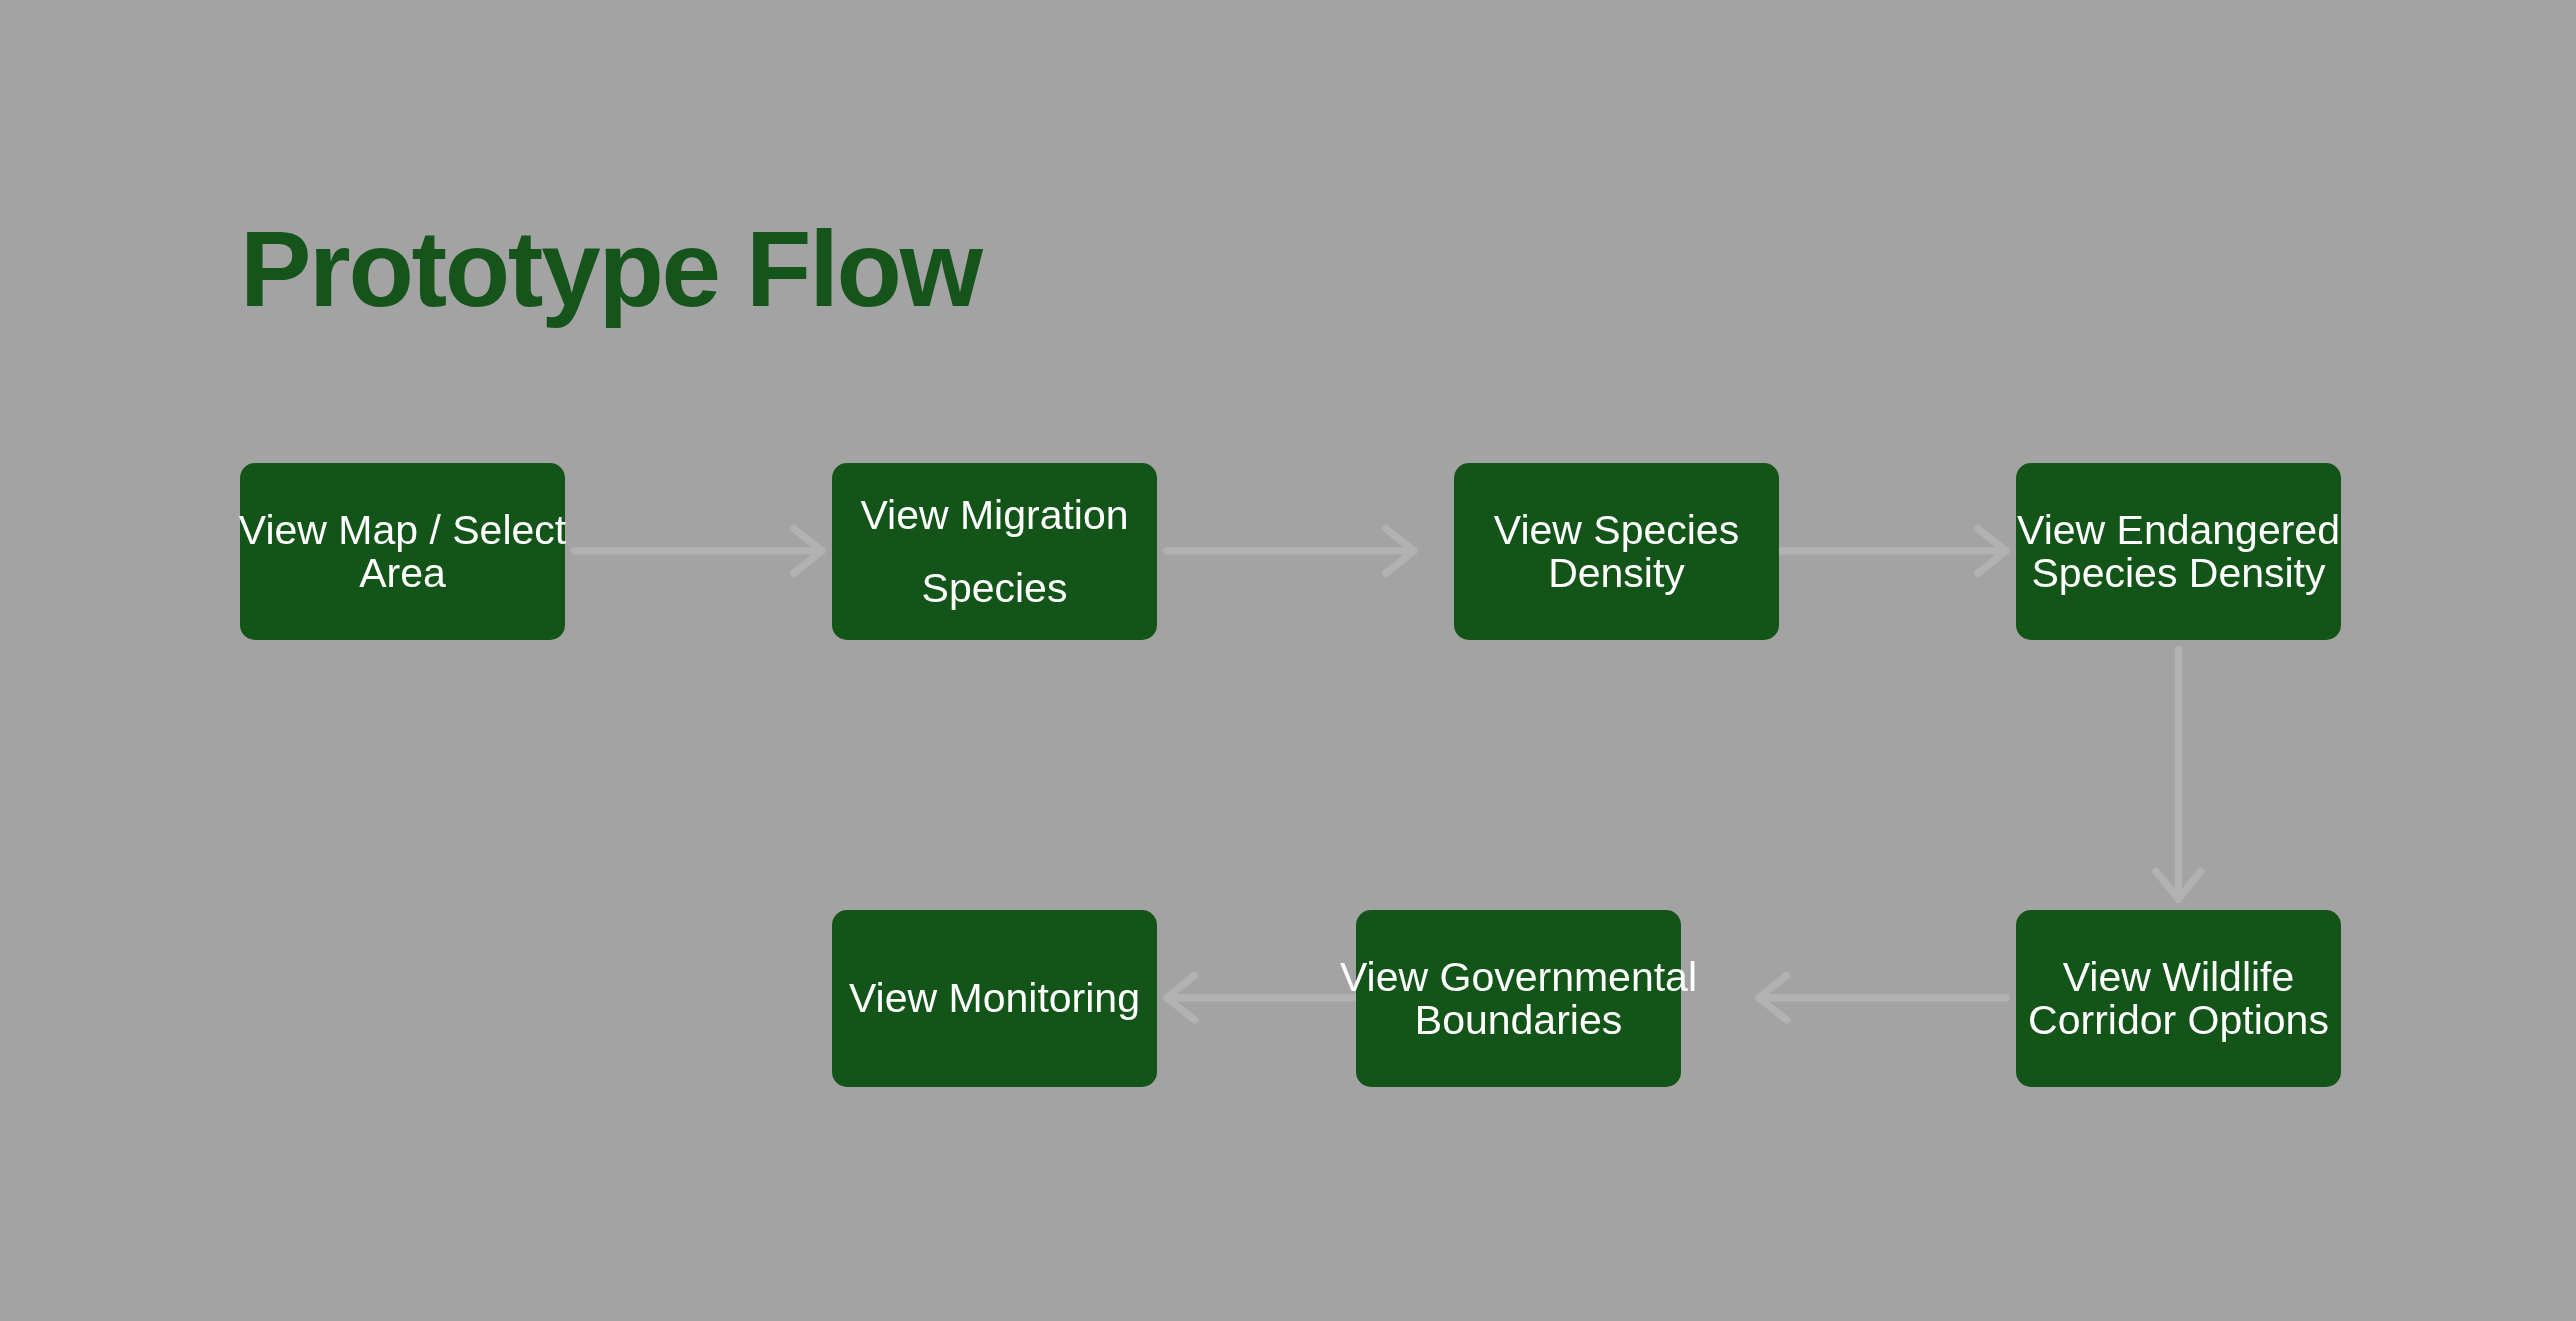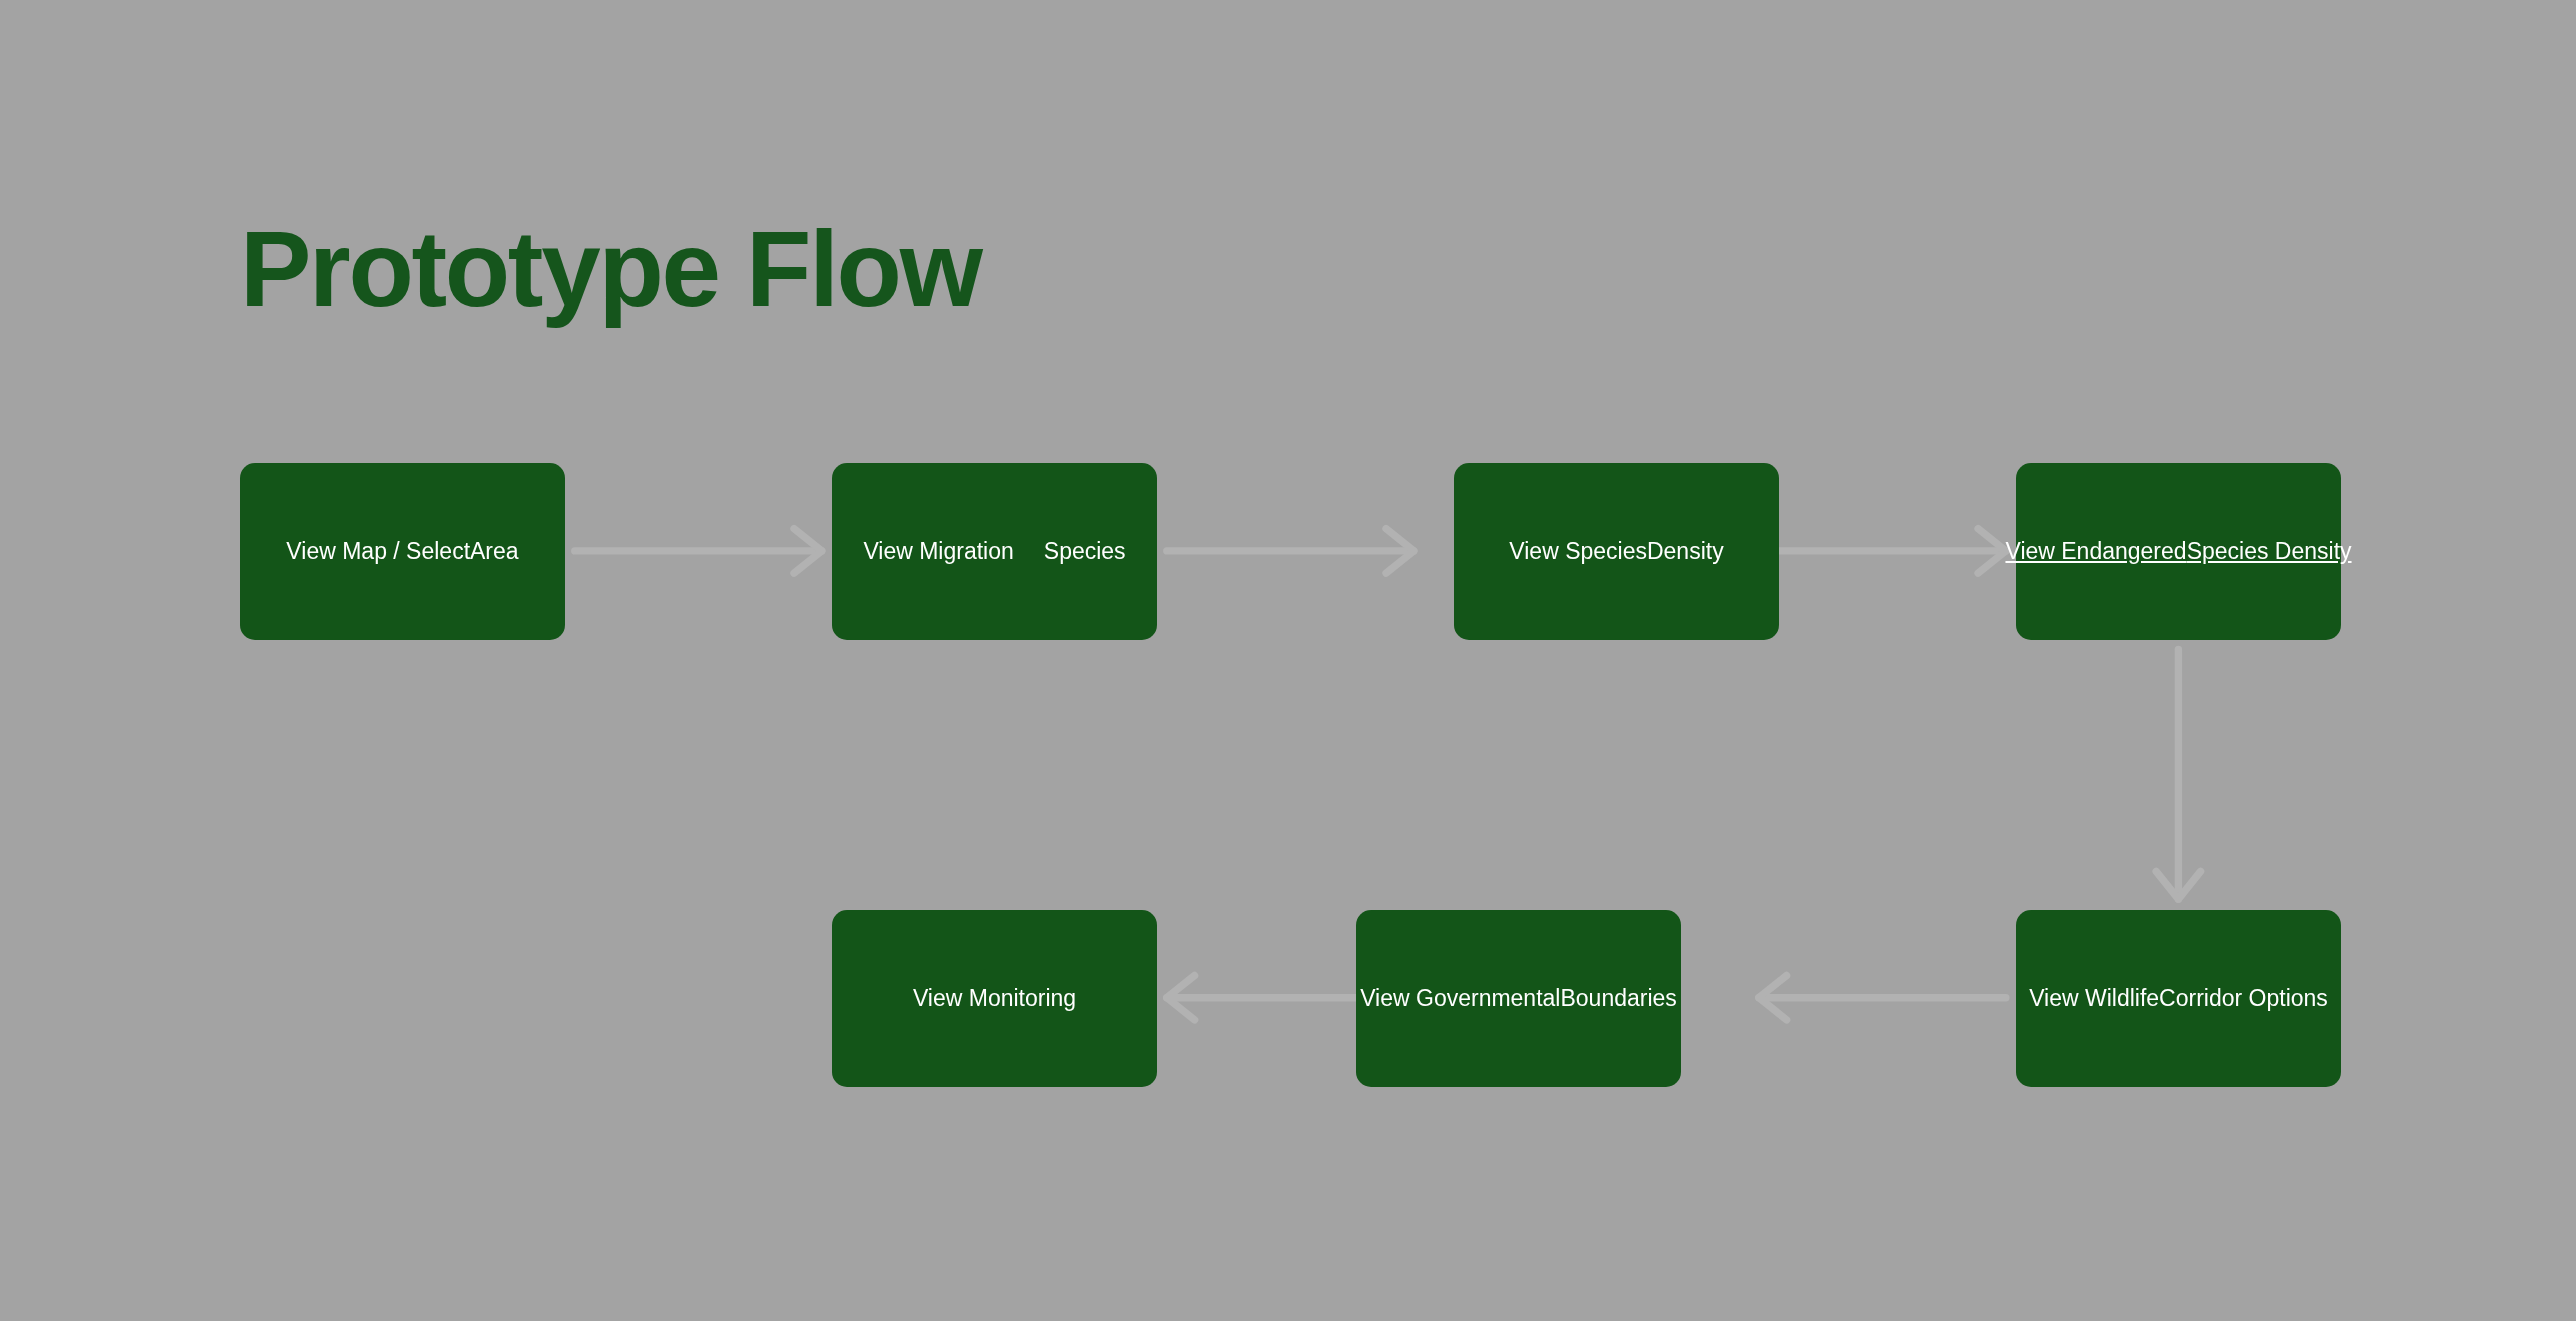--- a/index.html
+++ b/index.html
@@ -35,26 +35,26 @@
     height: 1321px;
     pointer-events: none;
   }
   .node {
     position: absolute;
     width: 325px;
     height: 177px;
     background: #135518;
     border-radius: 15px;
     display: flex;
-    flex-direction: row;
+    flex-direction: column;
     align-items: center;
     justify-content: center;
     text-align: center;
     color: #ffffff;
-    font-size: 23px;
+    font-size: 41px;
     line-height: 43px;
     font-weight: 400;
     cursor: pointer;
     box-sizing: border-box;
     padding: 4px 11px;
   }
   .node .label-line {
     white-space: nowrap;
   }
 </style>
@@ -83,21 +83,21 @@
         <div class="label-line">Area</div>
       </div>
       <div class="node" style="left: 832px; top: 463px; background: rgb(19, 85, 24); color: rgb(255, 255, 255); gap: 30px;">
         <div class="label-line">View Migration</div>
         <div class="label-line">Species</div>
       </div>
       <div class="node" style="left: 1424px; top: 463px; background: rgb(19, 85, 24); color: rgb(255, 255, 255); margin-left: 30px;">
         <div class="label-line">View Species</div>
         <div class="label-line">Density</div>
       </div>
-      <div class="node" style="left: 2016px; top: 463px; background: rgb(19, 85, 24); color: rgb(255, 255, 255); text-decoration: underline;">
+      <div class="node" style="left: 2016px; top: 463px; background: rgb(19, 85, 24); color: rgb(255, 255, 255);">
         <div class="label-line">View Endangered</div>
         <div class="label-line">Species Density</div>
       </div>
       <div class="node" style="left: 2016px; top: 910px; background: rgb(19, 85, 24); color: rgb(255, 255, 255);">
         <div class="label-line">View Wildlife</div>
         <div class="label-line">Corridor Options</div>
       </div>
       <div class="node" style="left: 1356px; top: 910px; background: rgb(19, 85, 24); color: rgb(255, 255, 255);">
         <div class="label-line">View Governmental</div>
         <div class="label-line">Boundaries</div>

